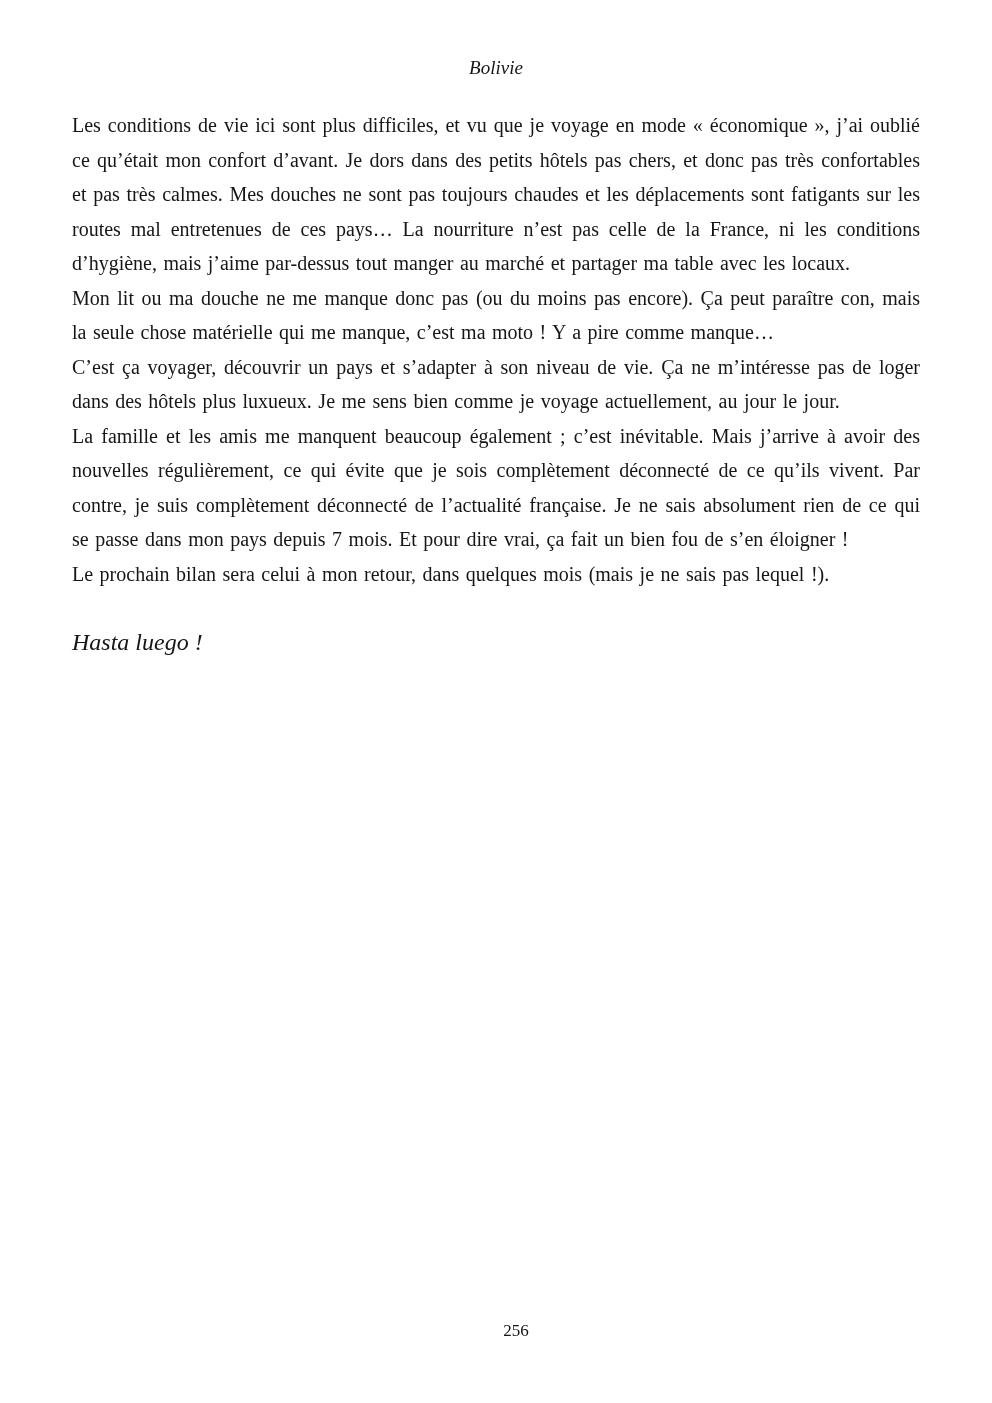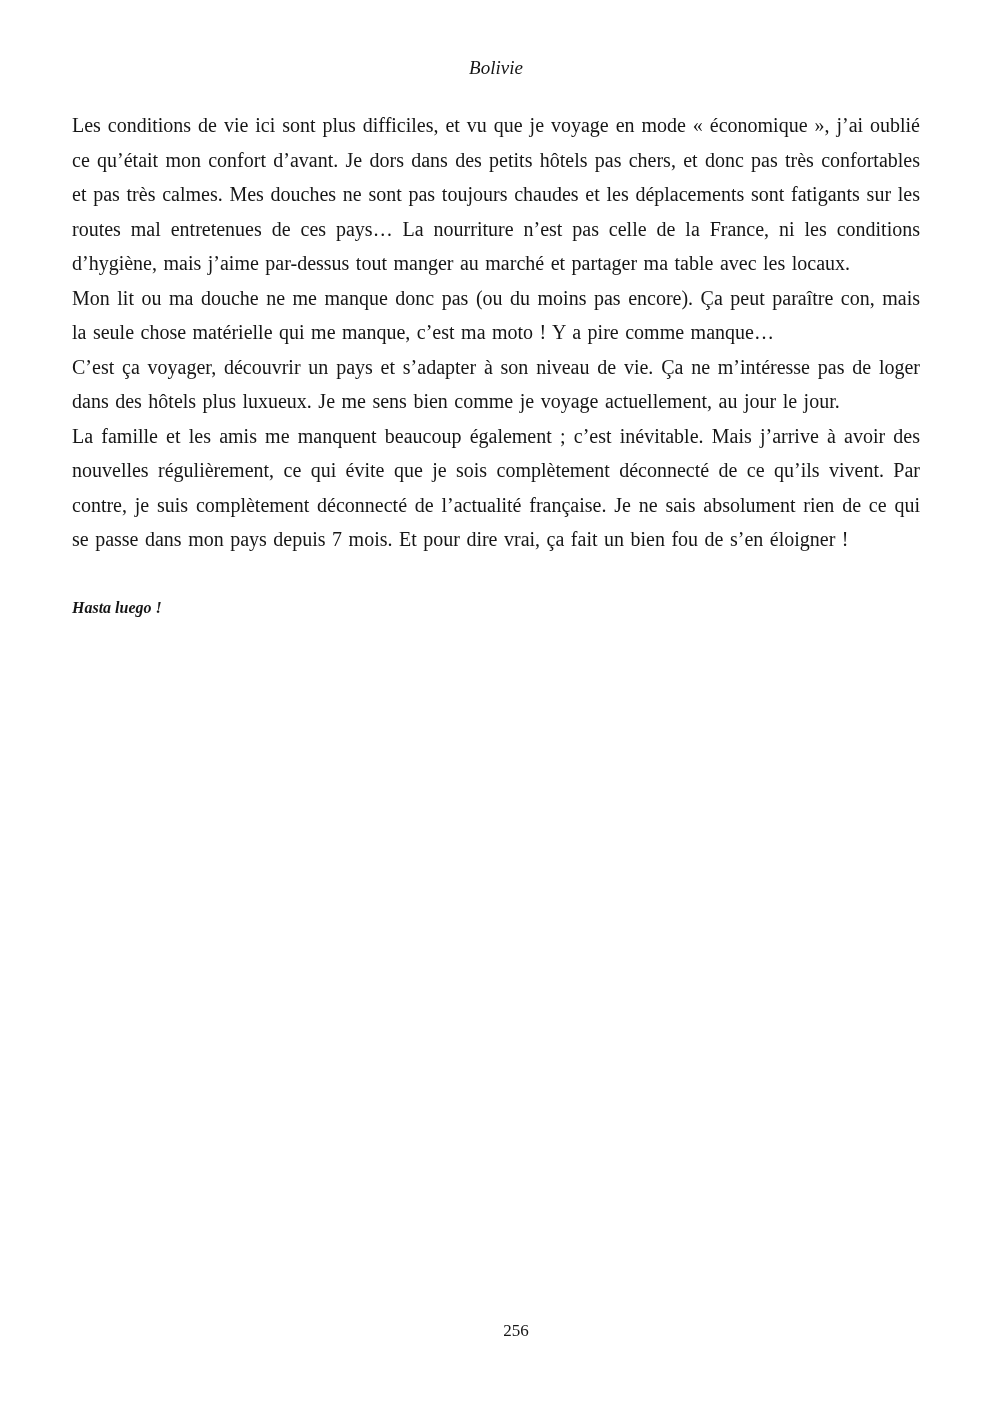--- a/index.html
+++ b/index.html
@@ -30,23 +30,23 @@
     line-height: 34.5px;
     text-align: justify;
   }
   .content p {
     margin: 0;
     padding: 0;
     word-spacing: 1.5px;
   }
   .signoff {
     margin: 34px 72px 0 72px;
-    font-size: 16px;
+    font-size: 24px;
     line-height: 34.5px;
-    font-weight: bold;
+    font-weight: normal;
     font-style: italic;
   }
   .page-number {
     position: absolute;
     bottom: 62px;
     left: 0;
     width: 100%;
     text-align: center;
     font-size: 17px;
     padding-left: 20px;
@@ -57,19 +57,20 @@
 
 <div class="page">
 
   <div class="running-head">Bolivie</div>
 
   <div class="content">
     <p>Les conditions de vie ici sont plus difficiles, et vu que je voyage en mode « économique », j’ai oublié ce qu’était mon confort d’avant. Je dors dans des petits hôtels pas chers, et donc pas très confortables et pas très calmes. Mes douches ne sont pas toujours chaudes et les déplacements sont fatigants sur les routes mal entretenues de ces pays… La nourriture n’est pas celle de la France, ni les conditions d’hygiène, mais j’aime par-dessus tout manger au marché et partager ma table avec les locaux.</p>
     <p>Mon lit ou ma douche ne me manque donc pas (ou du moins pas encore). Ça peut paraître con, mais la seule chose matérielle qui me manque, c’est ma moto ! Y a pire comme manque…</p>
     <p>C’est ça voyager, découvrir un pays et s’adapter à son niveau de vie. Ça ne m’intéresse pas de loger dans des hôtels plus luxueux. Je me sens bien comme je voyage actuellement, au jour le jour.</p>
     <p>La famille et les amis me manquent beaucoup également ; c’est inévitable. Mais j’arrive à avoir des nouvelles régulièrement, ce qui évite que je sois complètement déconnecté de ce qu’ils vivent. Par contre, je suis complètement déconnecté de l’actualité française. Je ne sais absolument rien de ce qui se passe dans mon pays depuis 7 mois. Et pour dire vrai, ça fait un bien fou de s’en éloigner !</p>
+    <p>Le prochain bilan sera celui à mon retour, dans quelques mois (mais je ne sais pas lequel !).</p>
   </div>
 
   <div class="signoff">Hasta luego !</div>
 
   <div class="page-number">256</div>
 
 </div>
 
 </body></html>

